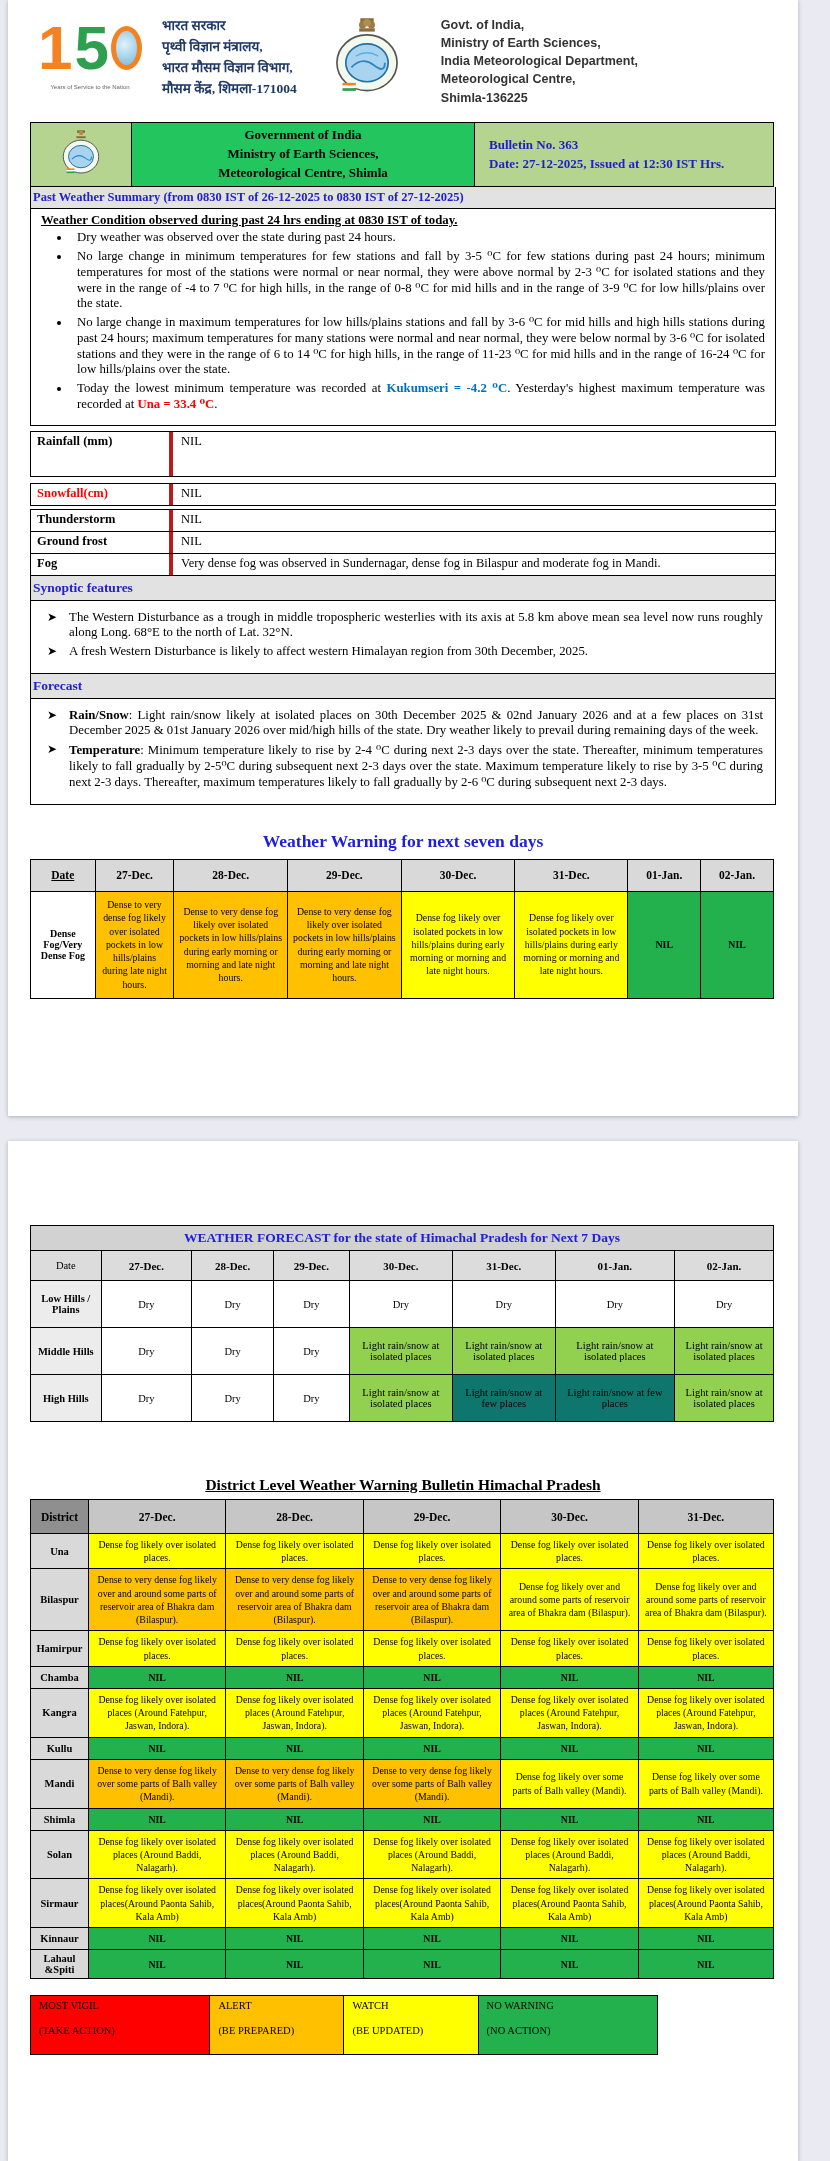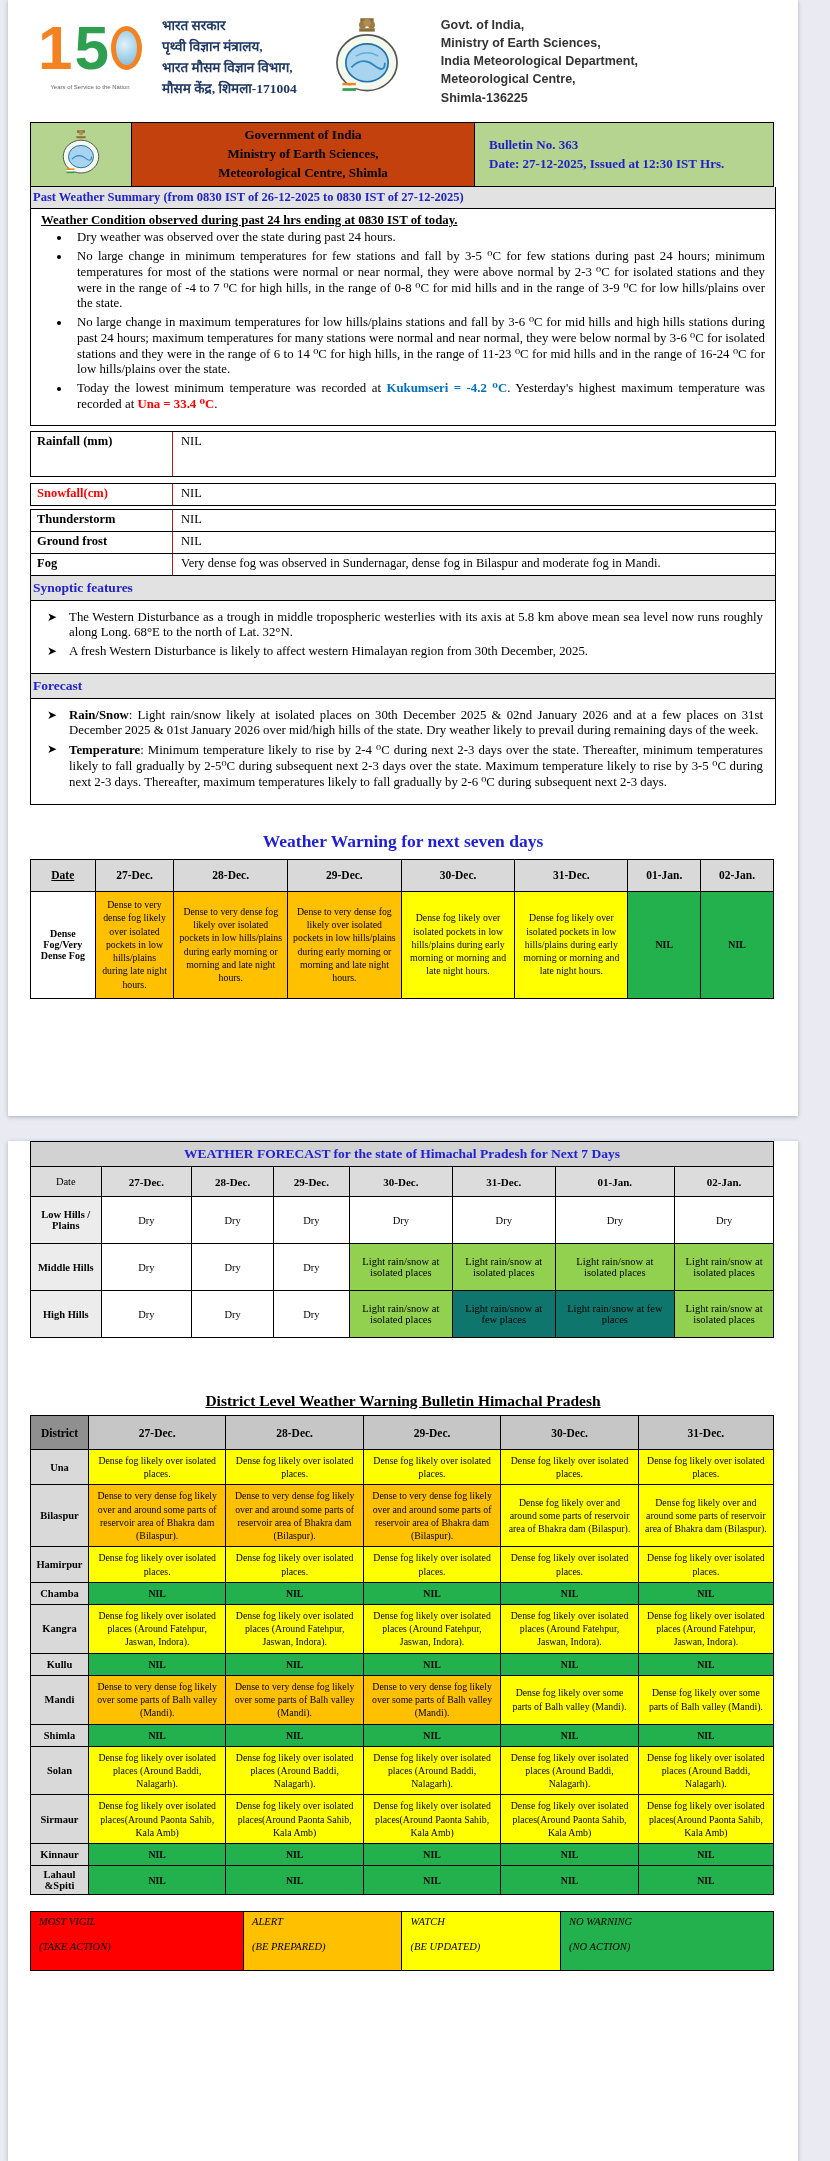--- a/index.html
+++ b/index.html
@@ -30,38 +30,38 @@
      margin-left:2px;box-sizing:border-box;}
   .logo-cap{font-size:6px;color:#666;margin-top:4px;font-family:"Liberation Sans",sans-serif;}
   .hindi{margin-left:20px;font-weight:bold;color:#1f3864;font-size:13.5px;line-height:1.55;white-space:nowrap;}
   .emblem-wrap{margin-left:34px;flex:none;}
   .english{margin-left:38px;font-family:"Liberation Sans",sans-serif;font-weight:bold;color:#333;font-size:12.5px;line-height:1.45;white-space:nowrap;}
 
   
   .banner{width:744px;margin:6px 22px 0;border-collapse:collapse;table-layout:fixed;}
   .banner td{border:1.5px solid #000;vertical-align:middle;padding:3px 6px;}
   .banner .b-emblem{width:88px;text-align:center;background:#b5d48f;}
-  .banner .b-center{width:330px;text-align:center;font-weight:bold;font-size:13px;line-height:1.45;background:#c2410c;}
+  .banner .b-center{width:330px;text-align:center;font-weight:bold;font-size:13px;line-height:1.45;background:#22c55e;}
   .banner .b-right{font-weight:bold;font-size:13px;line-height:1.5;color:#1f1fc8;background:#b5d48f;padding-left:14px;}
 
   
   .strip{margin:0 22px;border:1px solid #000;border-top:none;background:#e2e2e2;
     color:#2222cc;font-weight:bold;text-align:left;font-size:12.5px;padding:3px 2px;}
   .mid-strip{font-size:13.5px;padding:4px 2px;}
   .cond-box{margin:0 22px;border:1px solid #000;border-top:none;padding:4px 10px 10px;font-size:12.8px;}
   .cond-head{font-weight:bold;text-decoration:underline;margin-bottom:2px;}
   .cond-box ul{margin:2px 0 0 30px;padding:0;}
   .cond-box li{text-align:justify;margin-bottom:3px;padding-left:6px;}
   .hl-blue{color:#0070c0;font-weight:bold;}
   .hl-red{color:#ff0000;font-weight:bold;}
 
   
   .attrs{margin:6px 22px 0;}
   .attr-row{display:flex;border:1px solid #000;margin-top:-1px;font-size:12.5px;}
-  .attr-label{width:142px;flex:none;border-right:1px solid #b91c1c;font-weight:bold;padding:2px 6px;box-sizing:border-box;}
+  .attr-label{width:142px;flex:none;border-right:4px solid #b91c1c;font-weight:bold;padding:2px 6px;box-sizing:border-box;}
   .attr-value{padding:2px 8px;flex:1;}
   .attr-gap7{margin-bottom:7px;}
   .attr-gap4{margin-bottom:4px;}
   .attr-tall{min-height:44px;}
   .attr-norm{min-height:21px;}
   .label-red{color:#ff0000;}
 
   .arrow-box{margin:0 22px;border:1px solid #000;border-top:none;padding:9px 12px 10px 16px;font-size:12.8px;}
   .arrow-item{display:flex;margin-bottom:4px;}
   .arrow-mark{flex:none;margin-right:12px;font-size:12px;}
@@ -78,38 +78,38 @@
   .warn-table .row-label{font-weight:bold;font-size:10px;background:#fff;}
   .warn-table .wcell{height:100px;line-height:1.35;}
 
   .c-alert{background:#ffc000;}
   .c-watch{background:#ffff00;}
   .c-none{background:#22b14c;font-weight:bold;}
   .c-light{background:#92d050;}
   .c-mid{background:#0f766e;}
 
   
-  .page2{box-sizing:border-box;}
+  .page2{padding-top:84px;box-sizing:border-box;}
   .fc-table{font-size:10.5px;}
   .fc-table .fc-title td{background:#d2d2d2;color:#2020d8;font-weight:bold;font-size:13.5px;padding:4px;}
   .fc-table .hdr{background:#dcdcdc;height:30px;font-size:11px;}
   .fc-table .hdr .date-plain{font-weight:normal;font-size:10.5px;}
   .fc-table .hdr .b{font-weight:bold;}
   .fc-table .row-label{font-weight:bold;font-size:10.5px;background:#ececec;}
   .fc-table .fcell{height:40px;}
 
   .dist-title{margin:54px 0 5px;text-align:center;font-size:15.5px;font-weight:bold;text-decoration:underline;color:#000;}
   .dist-table{font-size:9.8px;}
   .dist-table .hdr{height:34px;font-weight:bold;font-size:11.5px;background:#c6c6c6;}
   .dist-table .hdr .corner{background:#8f8f8f;}
   .dist-table .row-label{font-weight:bold;font-size:10.5px;background:#d9d9d9;}
   .dist-table .dcell{line-height:1.35;padding:4px 5px;}
 
   
-  .legend{margin:16px 22px 0;border-collapse:collapse;width:744px;table-layout:fixed;font-style:italic;}
+  .legend{margin:16px 22px 0;border-collapse:collapse;width:628px;table-layout:fixed;}
   .legend td{border:1.4px solid #000;font-size:10.5px;padding:4px 8px 6px;vertical-align:top;height:48px;}
   .legend .sub{margin-top:14px;}
 
   
   .emblem-lg{width:72px;height:78px;}
   .emblem-sm{width:40px;height:46px;}
 </style>
 </head>
 <body>
 

